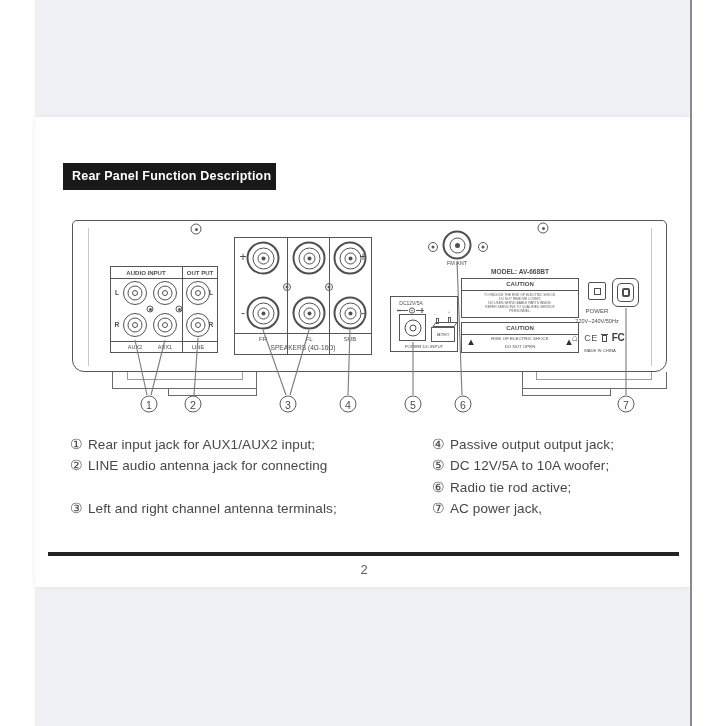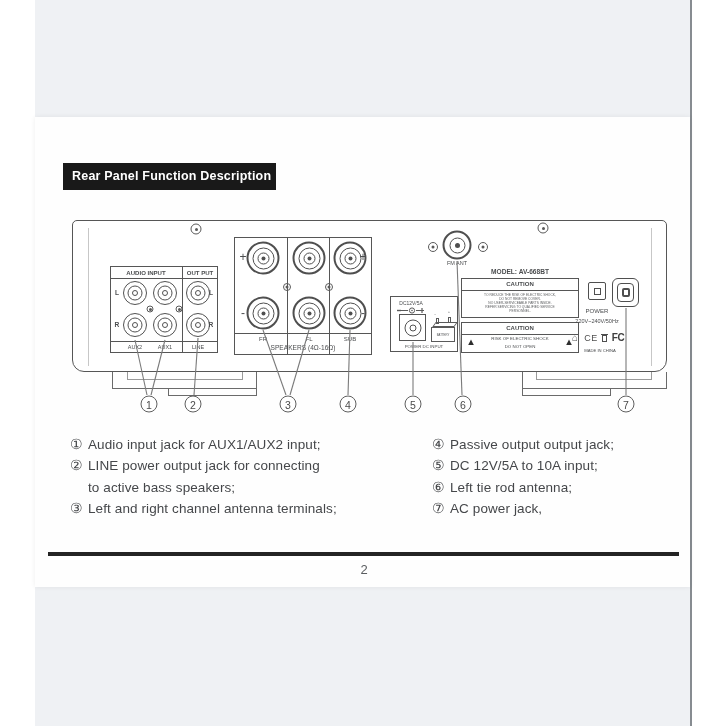--- a/index.html
+++ b/index.html
@@ -237,45 +237,41 @@
   <div class="cc callout" style="left:149px;top:404px;">1</div>
   <div class="cc callout" style="left:193px;top:404px;">2</div>
   <div class="cc callout" style="left:288px;top:404px;">3</div>
   <div class="cc callout" style="left:348px;top:404px;">4</div>
   <div class="cc callout" style="left:413px;top:404px;">5</div>
   <div class="cc callout" style="left:463px;top:404px;">6</div>
   <div class="cc callout" style="left:626px;top:404px;">7</div>
 
   <div class="desc-row" style="left:70px;top:437px;">
     <span class="desc-num">①</span>
-    <span class="desc-text">Audio input jack for AUX1/AUX2 input;</span>
+    <span class="desc-text">Rear input jack for AUX1/AUX2 input;</span>
   </div>
   <div class="desc-row" style="left:70px;top:458px;">
     <span class="desc-num">②</span>
-    <span class="desc-text">LINE power output jack for connecting</span>
-  </div>
-  <div class="desc-row" style="left:70px;top:480px;">
-    <span class="desc-num"></span>
-    <span class="desc-text">to active bass speakers;</span>
+    <span class="desc-text">LINE audio antenna jack for connecting</span>
   </div>
   <div class="desc-row" style="left:70px;top:501px;">
     <span class="desc-num">③</span>
     <span class="desc-text">Left and right channel antenna terminals;</span>
   </div>
   <div class="desc-row" style="left:432px;top:437px;">
     <span class="desc-num">④</span>
     <span class="desc-text">Passive output output jack;</span>
   </div>
   <div class="desc-row" style="left:432px;top:458px;">
     <span class="desc-num">⑤</span>
-    <span class="desc-text">DC 12V/5A to 10A input;</span>
+    <span class="desc-text">DC 12V/5A to 10A woofer;</span>
   </div>
   <div class="desc-row" style="left:432px;top:480px;">
     <span class="desc-num">⑥</span>
-    <span class="desc-text">Left tie rod antenna;</span>
+    <span class="desc-text">Radio tie rod active;</span>
   </div>
   <div class="desc-row" style="left:432px;top:501px;">
     <span class="desc-num">⑦</span>
     <span class="desc-text">AC power jack,</span>
   </div>
 
   <div class="abs footer-rule"></div>
   <div class="abs page-num">2</div>
 
 </div>

